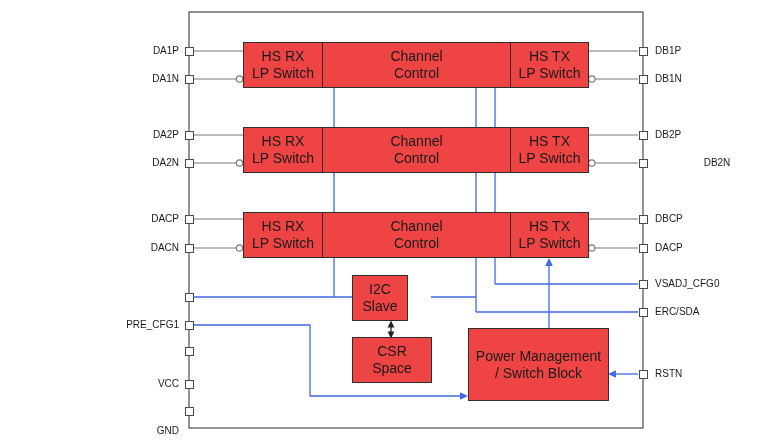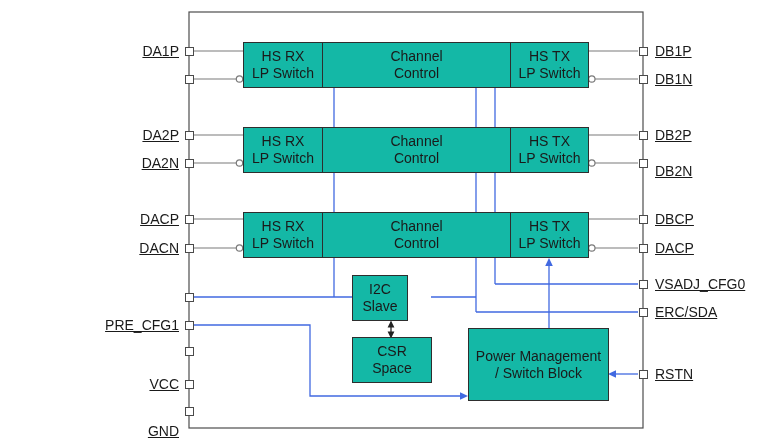--- a/index.html
+++ b/index.html
@@ -17,45 +17,44 @@
     overflow: hidden;
   }
   .wiring {
     position: absolute;
     left: 0;
     top: 0;
   }
   .block {
     position: absolute;
     box-sizing: border-box;
-    background: #14b8a6;
+    background: #ef4444;
     border: 1.4px solid #2e2e2e;
     display: flex;
     flex-direction: column;
     align-items: center;
     justify-content: center;
     text-align: center;
     font-size: 14px;
     line-height: 17px;
   }
   .pin-square {
     position: absolute;
     box-sizing: border-box;
     width: 9px;
     height: 9px;
     background: #ffffff;
     border: 1.3px solid #4a4a4a;
   }
   .pin-label {
     position: absolute;
-    font-size: 14px;
+    font-size: 10px;
     line-height: 18px;
     height: 18px;
     white-space: nowrap;
-    text-decoration: underline;
   }
   .pin-label.lft { width: 140px; text-align: right; left: 39px; }
   .pin-label.rgt { width: 124px; text-align: left; left: 655px; }
 </style>
 </head>
 <body>
 
 <div class="stage">
 
   <svg class="wiring" width="781" height="441" viewBox="0 0 781 441">
@@ -168,20 +167,21 @@
   <div class="pin-square" style="left:184.5px; top:158.5px;"></div>
   <div class="pin-square" style="left:184.5px; top:214.5px;"></div>
   <div class="pin-square" style="left:184.5px; top:243.5px;"></div>
   <div class="pin-square" style="left:184.5px; top:292.5px;"></div>
   <div class="pin-square" style="left:184.5px; top:320.5px;"></div>
   <div class="pin-square" style="left:184.5px; top:346.5px;"></div>
   <div class="pin-square" style="left:184.5px; top:379.5px;"></div>
   <div class="pin-square" style="left:184.5px; top:406.5px;"></div>
 
   <div class="pin-label lft" style="top:42px;">DA1P</div>
+  <div class="pin-label lft" style="top:70px;">DA1N</div>
   <div class="pin-label lft" style="top:126px;">DA2P</div>
   <div class="pin-label lft" style="top:154px;">DA2N</div>
   <div class="pin-label lft" style="top:210px;">DACP</div>
   <div class="pin-label lft" style="top:239px;">DACN</div>
   <div class="pin-label lft" style="top:316px;">PRE_CFG1</div>
   <div class="pin-label lft" style="top:342px;"></div>
   <div class="pin-label lft" style="top:375px;">VCC</div>
   <div class="pin-label lft" style="top:422px;">GND</div>
 
   <div class="pin-square" style="left:638.5px; top:46.5px;"></div>
@@ -190,20 +190,20 @@
   <div class="pin-square" style="left:638.5px; top:158.5px;"></div>
   <div class="pin-square" style="left:638.5px; top:214.5px;"></div>
   <div class="pin-square" style="left:638.5px; top:243.5px;"></div>
   <div class="pin-square" style="left:638.5px; top:279.5px;"></div>
   <div class="pin-square" style="left:638.5px; top:307.5px;"></div>
   <div class="pin-square" style="left:638.5px; top:369.5px;"></div>
 
   <div class="pin-label rgt" style="top:42px;">DB1P</div>
   <div class="pin-label rgt" style="top:70px;">DB1N</div>
   <div class="pin-label rgt" style="top:126px;">DB2P</div>
-  <div class="pin-label rgt" style="top:162px;">DB2N</div>
+  <div class="pin-label rgt" style="top:154px;text-align:center;">DB2N</div>
   <div class="pin-label rgt" style="top:210px;">DBCP</div>
   <div class="pin-label rgt" style="top:239px;">DACP</div>
   <div class="pin-label rgt" style="top:275px;">VSADJ_CFG0</div>
   <div class="pin-label rgt" style="top:365px;">RSTN</div>
   <div class="pin-label rgt" style="top:303px;">ERC/SDA</div>
 
 </div>
 
 </body></html>

